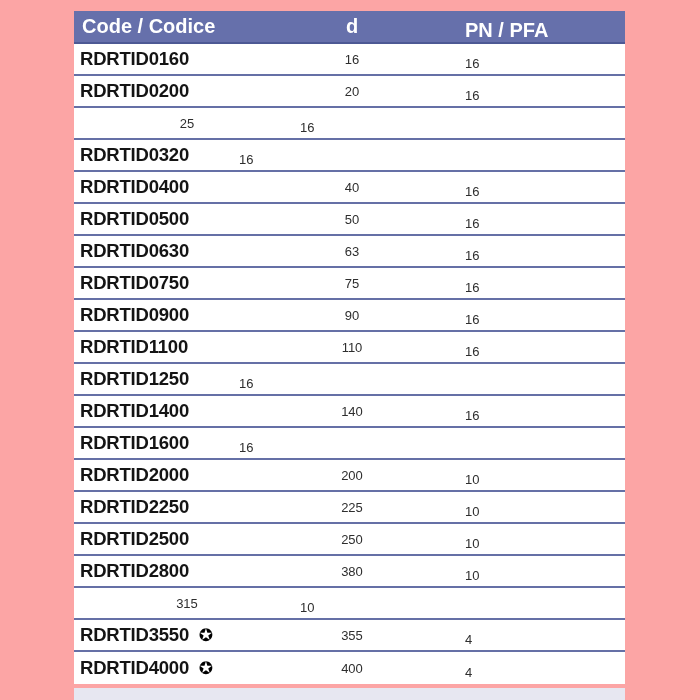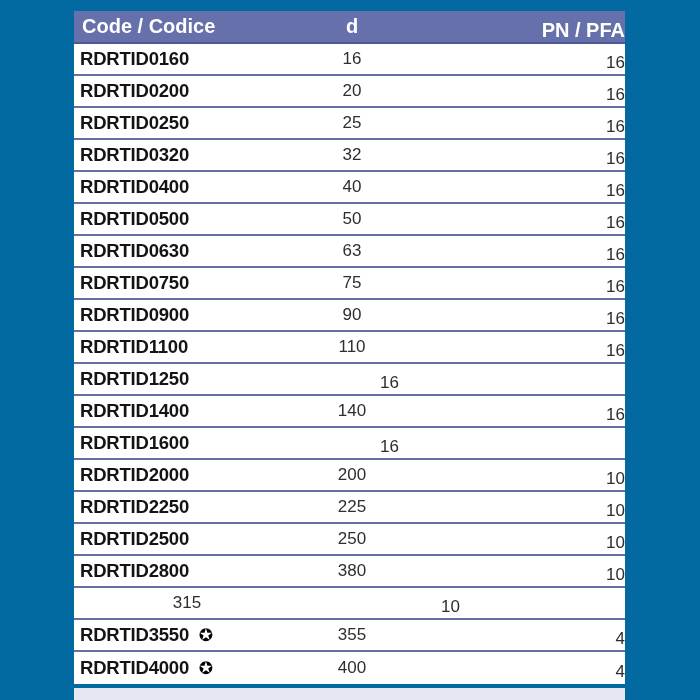--- a/index.html
+++ b/index.html
@@ -3,21 +3,21 @@
 <meta charset="utf-8">
 <style>
   * { margin: 0; padding: 0; box-sizing: border-box; }
   html, body { width: 700px; height: 700px; background: #ffffff; overflow: hidden; }
   body { font-family: "Liberation Sans", "DejaVu Sans", sans-serif; }
 
   .page {
     position: relative;
     width: 700px;
     height: 700px;
-    background: #0369a1;
+    background: #fca5a5;
   }
 
   .spec-table {
     position: absolute;
     left: 74px;
     top: 11px;
     width: 551px;
   }
 
   .thead {
@@ -35,34 +35,34 @@
     display: flex;
     align-items: center;
     height: 32px;
     border-bottom: 2px solid #6570a6;
     background: #ffffff;
   }
   .row:last-child { border-bottom: none; }
 
   .col-code { width: 165px; text-align: left; padding-left: 6px; }
   .col-d    { width: 226px; text-align: center; }
-  .col-pn   { width: 160px; text-align: right; margin-top: 8px; }
+  .col-pn   { width: 160px; text-align: left; margin-top: 8px; }
 
   .thead .col-code { padding-left: 8px; }
 
   .code-cell {
     font-weight: bold;
     color: #141414;
     font-size: 18.5px;
     letter-spacing: -0.2px;
     white-space: nowrap;
   }
   .num-cell {
     color: #2e2e2e;
-    font-size: 17px;
+    font-size: 13px;
   }
 
   .star-icon {
     font-family: "DejaVu Sans", sans-serif;
     font-size: 17px;
     color: #000000;
     margin-left: 4px;
     display: none;
   }
   .row.has-star .star-icon { display: inline; }
@@ -100,32 +100,28 @@
 
   <div class="row">
     <div class="col-code code-cell">
       <span>RDRTID0200</span>
     </div>
     <div class="col-d num-cell">20</div>
     <div class="col-pn num-cell">16</div>
   </div>
 
   <div class="row">
-    <div class="col-code code-cell">
-      <span>RDRTID0250</span>
-    </div>
     <div class="col-d num-cell">25</div>
     <div class="col-pn num-cell">16</div>
   </div>
 
   <div class="row">
     <div class="col-code code-cell">
       <span>RDRTID0320</span>
     </div>
-    <div class="col-d num-cell">32</div>
     <div class="col-pn num-cell">16</div>
   </div>
 
   <div class="row">
     <div class="col-code code-cell">
       <span>RDRTID0400</span>
     </div>
     <div class="col-d num-cell">40</div>
     <div class="col-pn num-cell">16</div>
   </div>

